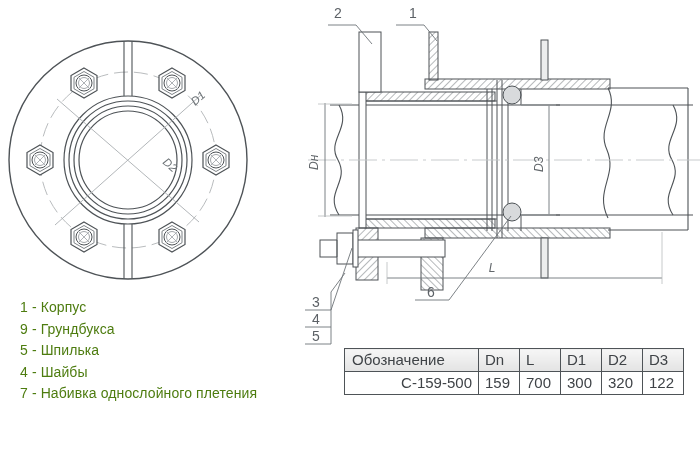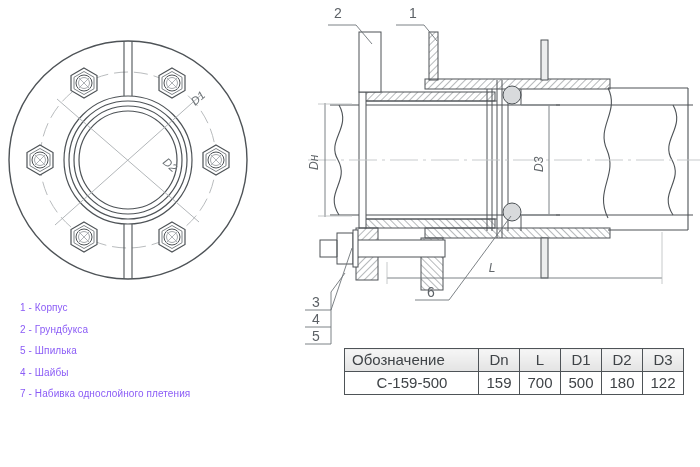--- a/index.html
+++ b/index.html
@@ -7,38 +7,38 @@
     width:700px;height:467px;position:relative;overflow:hidden;
     font-family:"Liberation Sans","DejaVu Sans",sans-serif;
     color:#5a5f63;
   }
   #root{position:absolute;inset:0;}
   svg.layer{position:absolute;left:0;top:0;width:700px;height:467px;}
 
   
   #legend{position:absolute;left:20px;top:297px;width:310px;}
   .legend-row{
-    font-size:10px;line-height:21.5px;color:#8b5cf6;
+    font-size:14px;line-height:21.5px;color:#4d7c0f;
     white-space:nowrap;letter-spacing:.1px;
   }
 
   
   #spec-table{position:absolute;left:344px;top:348px;border-collapse:collapse;}
   #spec-table td{
     border:1px solid #4e5357;
     font-size:15px;color:#3f4347;
     padding:2px 6px 3px 6px;
-    text-align:center;white-space:nowrap;
+    white-space:nowrap;
     background:#ffffff;
   }
   #spec-table tr.hdr td{
     background:linear-gradient(#f6f6f6,#e3e3e3);
     font-weight:400;
   }
-  #spec-table td.desig{text-align:center;min-width:120px;padding-left:7px;}
+  #spec-table td.desig{text-align:right;min-width:120px;padding-left:7px;}
   #spec-table tr.hdr td.desig{text-align:left;}
   .num-col{min-width:28px;}
 </style>
 </head>
 <body>
 
 <div id="root">
 
   <svg class="layer" viewBox="0 0 700 467">
     <defs>
@@ -254,40 +254,40 @@
       <g>
         <line x1="415" y1="300" x2="449" y2="300" stroke="#6e7478" stroke-width=".9"></line>
         <line x1="449" y1="300" x2="511" y2="216" stroke="#6e7478" stroke-width=".9"></line>
       </g>
       <text x="427" y="297" font-size="14" fill="#5c6166" font-family="Liberation Sans, sans-serif">6</text>
     </g>
   </svg>
 
   <div id="legend">
     <div class="legend-row">1 - Корпус</div>
-    <div class="legend-row">2 - Грундбукса</div>
+    <div class="legend-row">9 - Грундбукса</div>
     <div class="legend-row">5 - Шпилька</div>
     <div class="legend-row">4 - Шайбы</div>
     <div class="legend-row">7 - Набивка однослойного плетения</div>
   </div>
 
   <table id="spec-table">
     <tbody>
         <tr class="hdr">
       <td class="desig">Обозначение</td>
       <td class="num-col">Dn</td>
       <td class="num-col">L</td>
       <td class="num-col">D1</td>
       <td class="num-col">D2</td>
       <td class="num-col">D3</td>
     </tr>
     <tr>
       <td class="desig">С-159-500</td>
       <td class="num-col">159</td>
       <td class="num-col">700</td>
-      <td class="num-col">500</td>
-      <td class="num-col">180</td>
+      <td class="num-col">300</td>
+      <td class="num-col">320</td>
       <td class="num-col">122</td>
     </tr>
   </tbody>
     </table>
 
 </div>
 
 </body></html>

